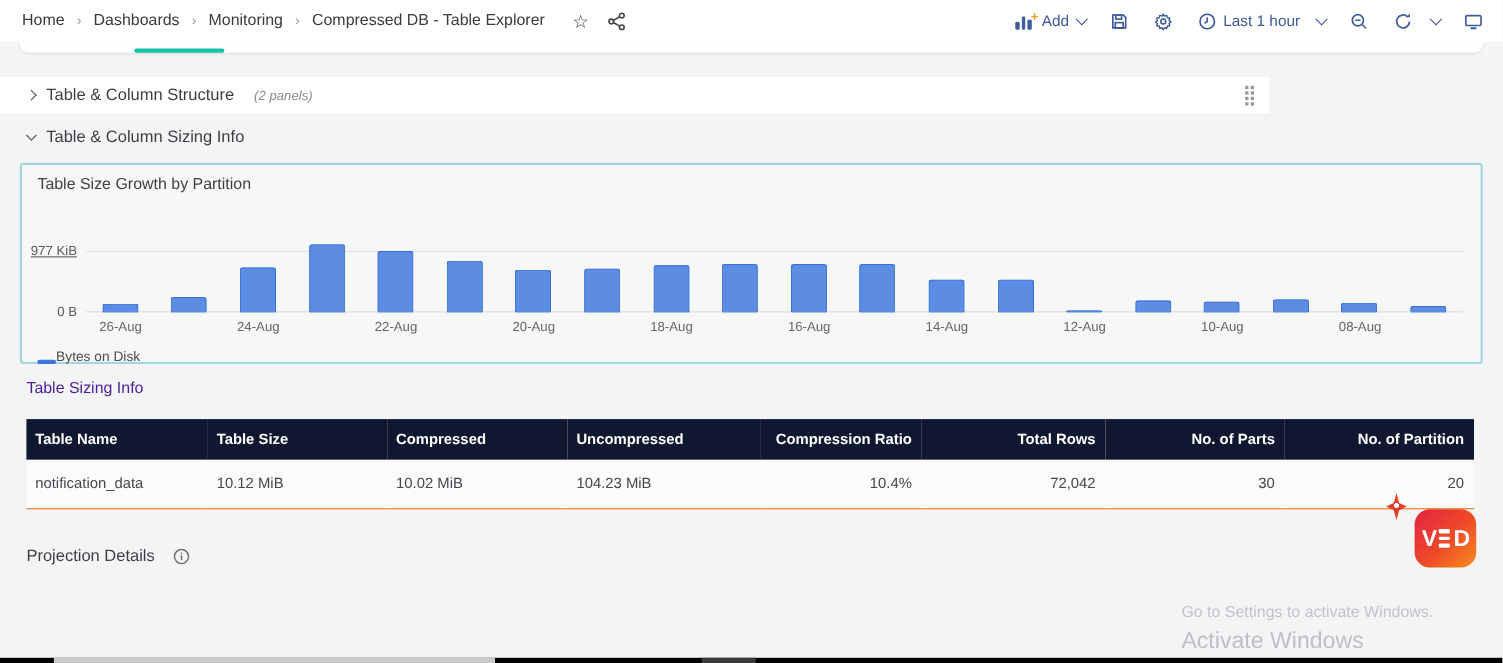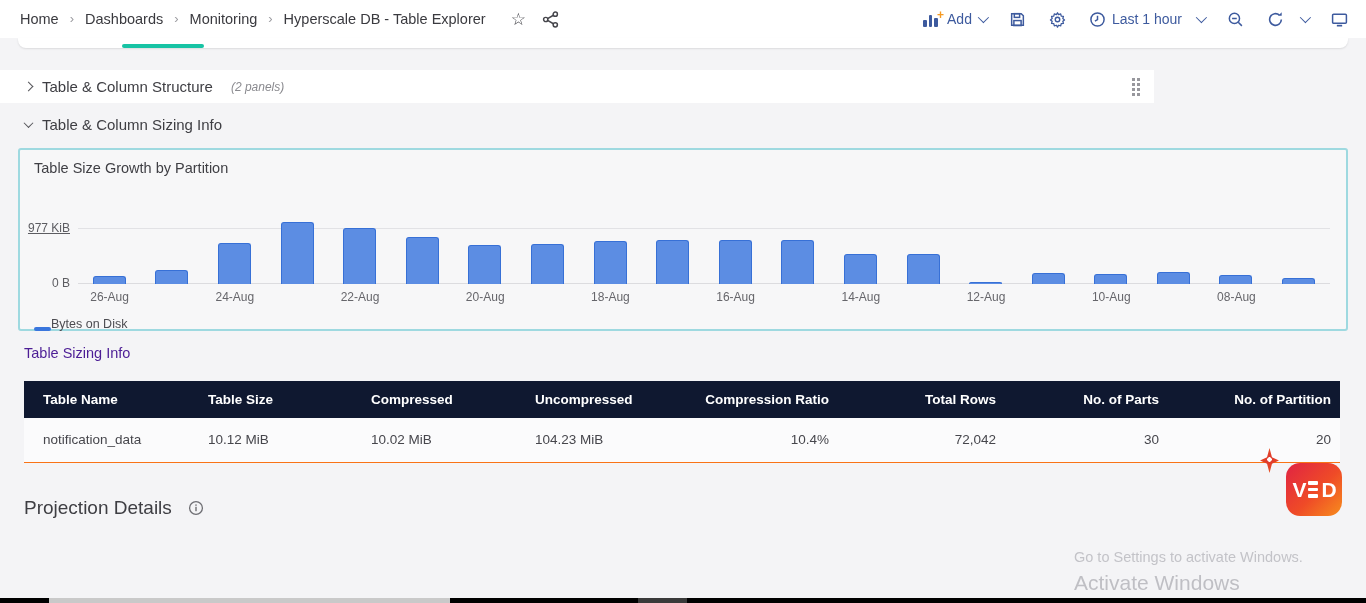--- a/index.html
+++ b/index.html
@@ -52,26 +52,26 @@
   .x-label { flex:1; text-align:center; font-size:12px; color:#66666b; }
   .legend { display:flex; align-items:flex-end; gap:0; margin:13px 0 16px 14px; cursor:pointer; }
   .legend-dash { width:17px; height:4px; border-radius:2px; background:#3a76dd; }
   .legend-label { font-size:12.5px; color:#4c4c51; }
 
   
   .tbl-title { position:absolute; left:24px; top:345px; font-size:14.5px; color:#4c1d95; }
   .sizing-table { position:absolute; left:24px; top:381px; width:1316px; border-collapse:collapse; table-layout:fixed; font-size:13.5px; }
   .sizing-table th { background:#0f1830; color:#ffffff; font-weight:bold; height:37px; cursor:pointer; }
   .sizing-table td { background:#fbfbfc; color:#46464c; height:44px; border-bottom:1px solid #f97316; }
-  .sizing-table th.al, .sizing-table td.al { text-align:left; padding-left:19px; }
+  .sizing-table th.al, .sizing-table td.al { text-align:left; padding-left:8px; }
   .sizing-table th.ar, .sizing-table td.ar { text-align:right; padding-right:9px; }
 
   
   .projection { position:absolute; left:24px; top:497px; display:flex; align-items:center; gap:16px; }
-  .proj-label { font-size:19px; color:#3e3e43; }
+  .proj-label { font-size:15px; color:#3e3e43; }
 
   
   .wm1 { position:absolute; left:1074px; top:523px; font-size:21px; color:#bfbfc4;margin-top:48px; }
   .wm2 { position:absolute; left:1074px; top:549px; font-size:14.5px; color:#c3c3c8; }
 
   
   .ved { position:absolute; left:1286px; top:463px; width:56px; height:53px; border-radius:14px; background:linear-gradient(135deg,#e02343 0%,#ef4b27 55%,#f78d1d 100%); display:flex; align-items:center; justify-content:center; gap:2px; color:#fff; cursor:pointer; }
   .ved .vl { font-size:21px; font-weight:bold; letter-spacing:-1px; }
   .ved .ebars { display:flex; flex-direction:column; gap:3px; margin:0 1px; }
   .ved .ebars i { display:block; width:10px; height:3.5px; background:#fff; border-radius:1px; }
@@ -87,21 +87,21 @@
 
 <div class="topnav">
   <div class="crumbs">
     <span id="crumb-items" style="display:flex;align-items:center;gap:11px;">
         <span class="crumb">Home</span>
         <span class="crumb-sep">›</span>
         <span class="crumb">Dashboards</span>
         <span class="crumb-sep">›</span>
         <span class="crumb">Monitoring</span>
         <span class="crumb-sep">›</span>
-        <span class="crumb">Hyperscale DB - Table Explorer</span>
+        <span class="crumb">Compressed DB - Table Explorer</span>
       </span>
     <span class="crumb-tools">
       <span class="star-ic">☆</span>
       <svg class="icon16" viewBox="0 0 16 16">
         <circle cx="12.5" cy="3" r="2" fill="none" stroke="#45454b" stroke-width="1.4"></circle>
         <circle cx="3.5" cy="8" r="2" fill="none" stroke="#45454b" stroke-width="1.4"></circle>
         <circle cx="12.5" cy="13" r="2" fill="none" stroke="#45454b" stroke-width="1.4"></circle>
         <path d="M5.3 7.1 10.7 4 M5.3 8.9 10.7 12" stroke="#45454b" stroke-width="1.4" fill="none"></path>
       </svg>
     </span>

